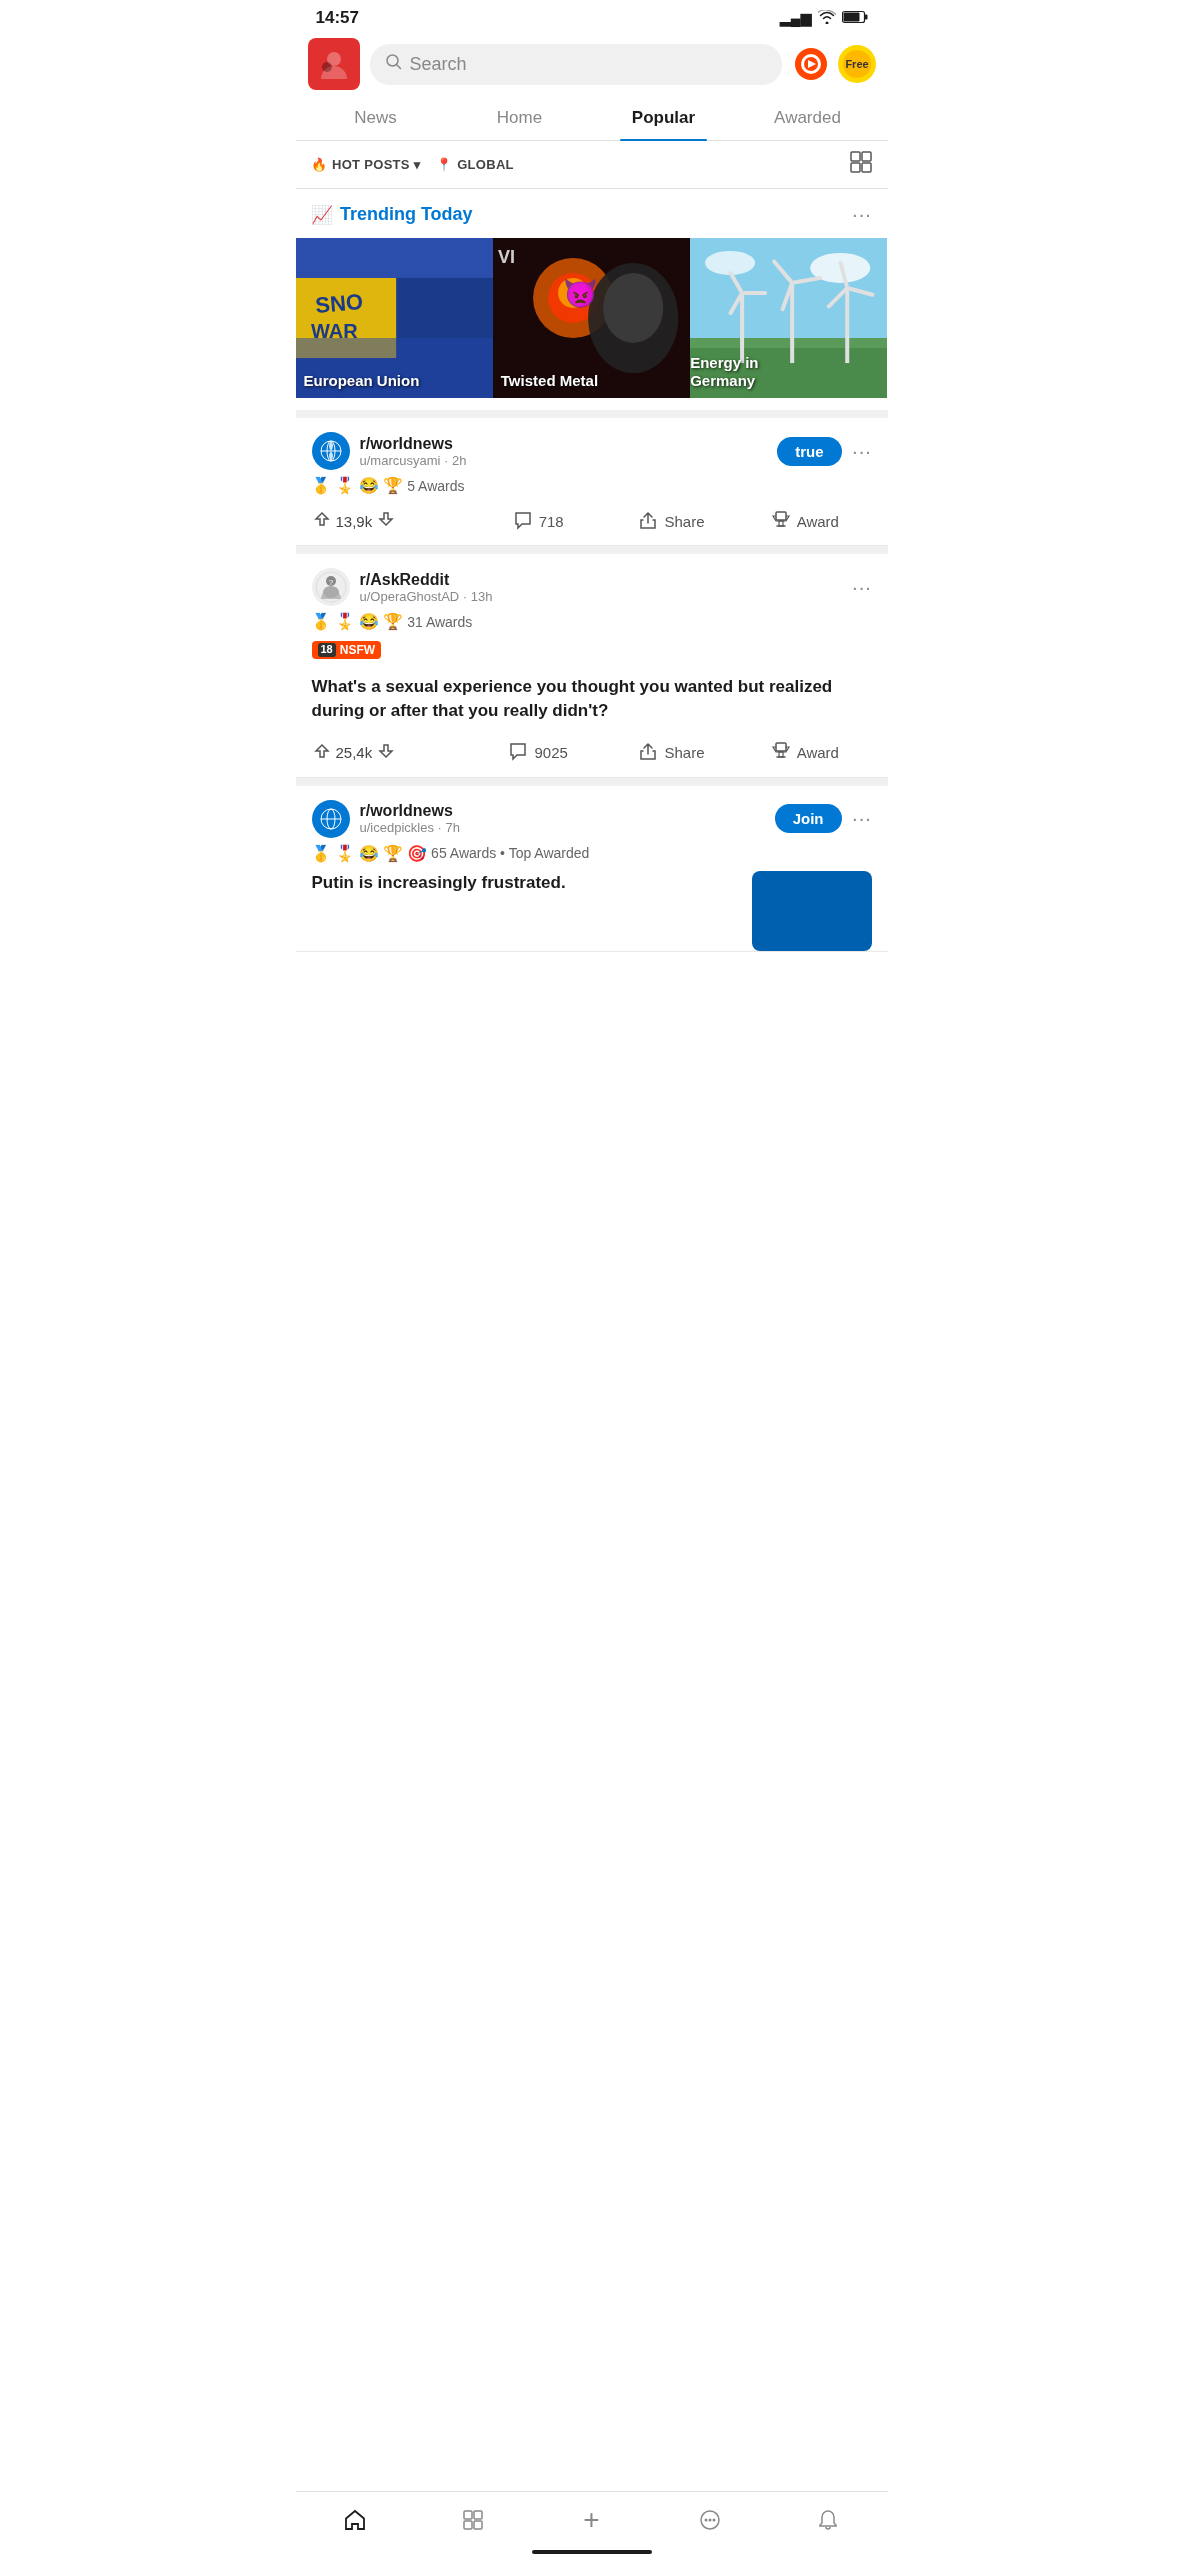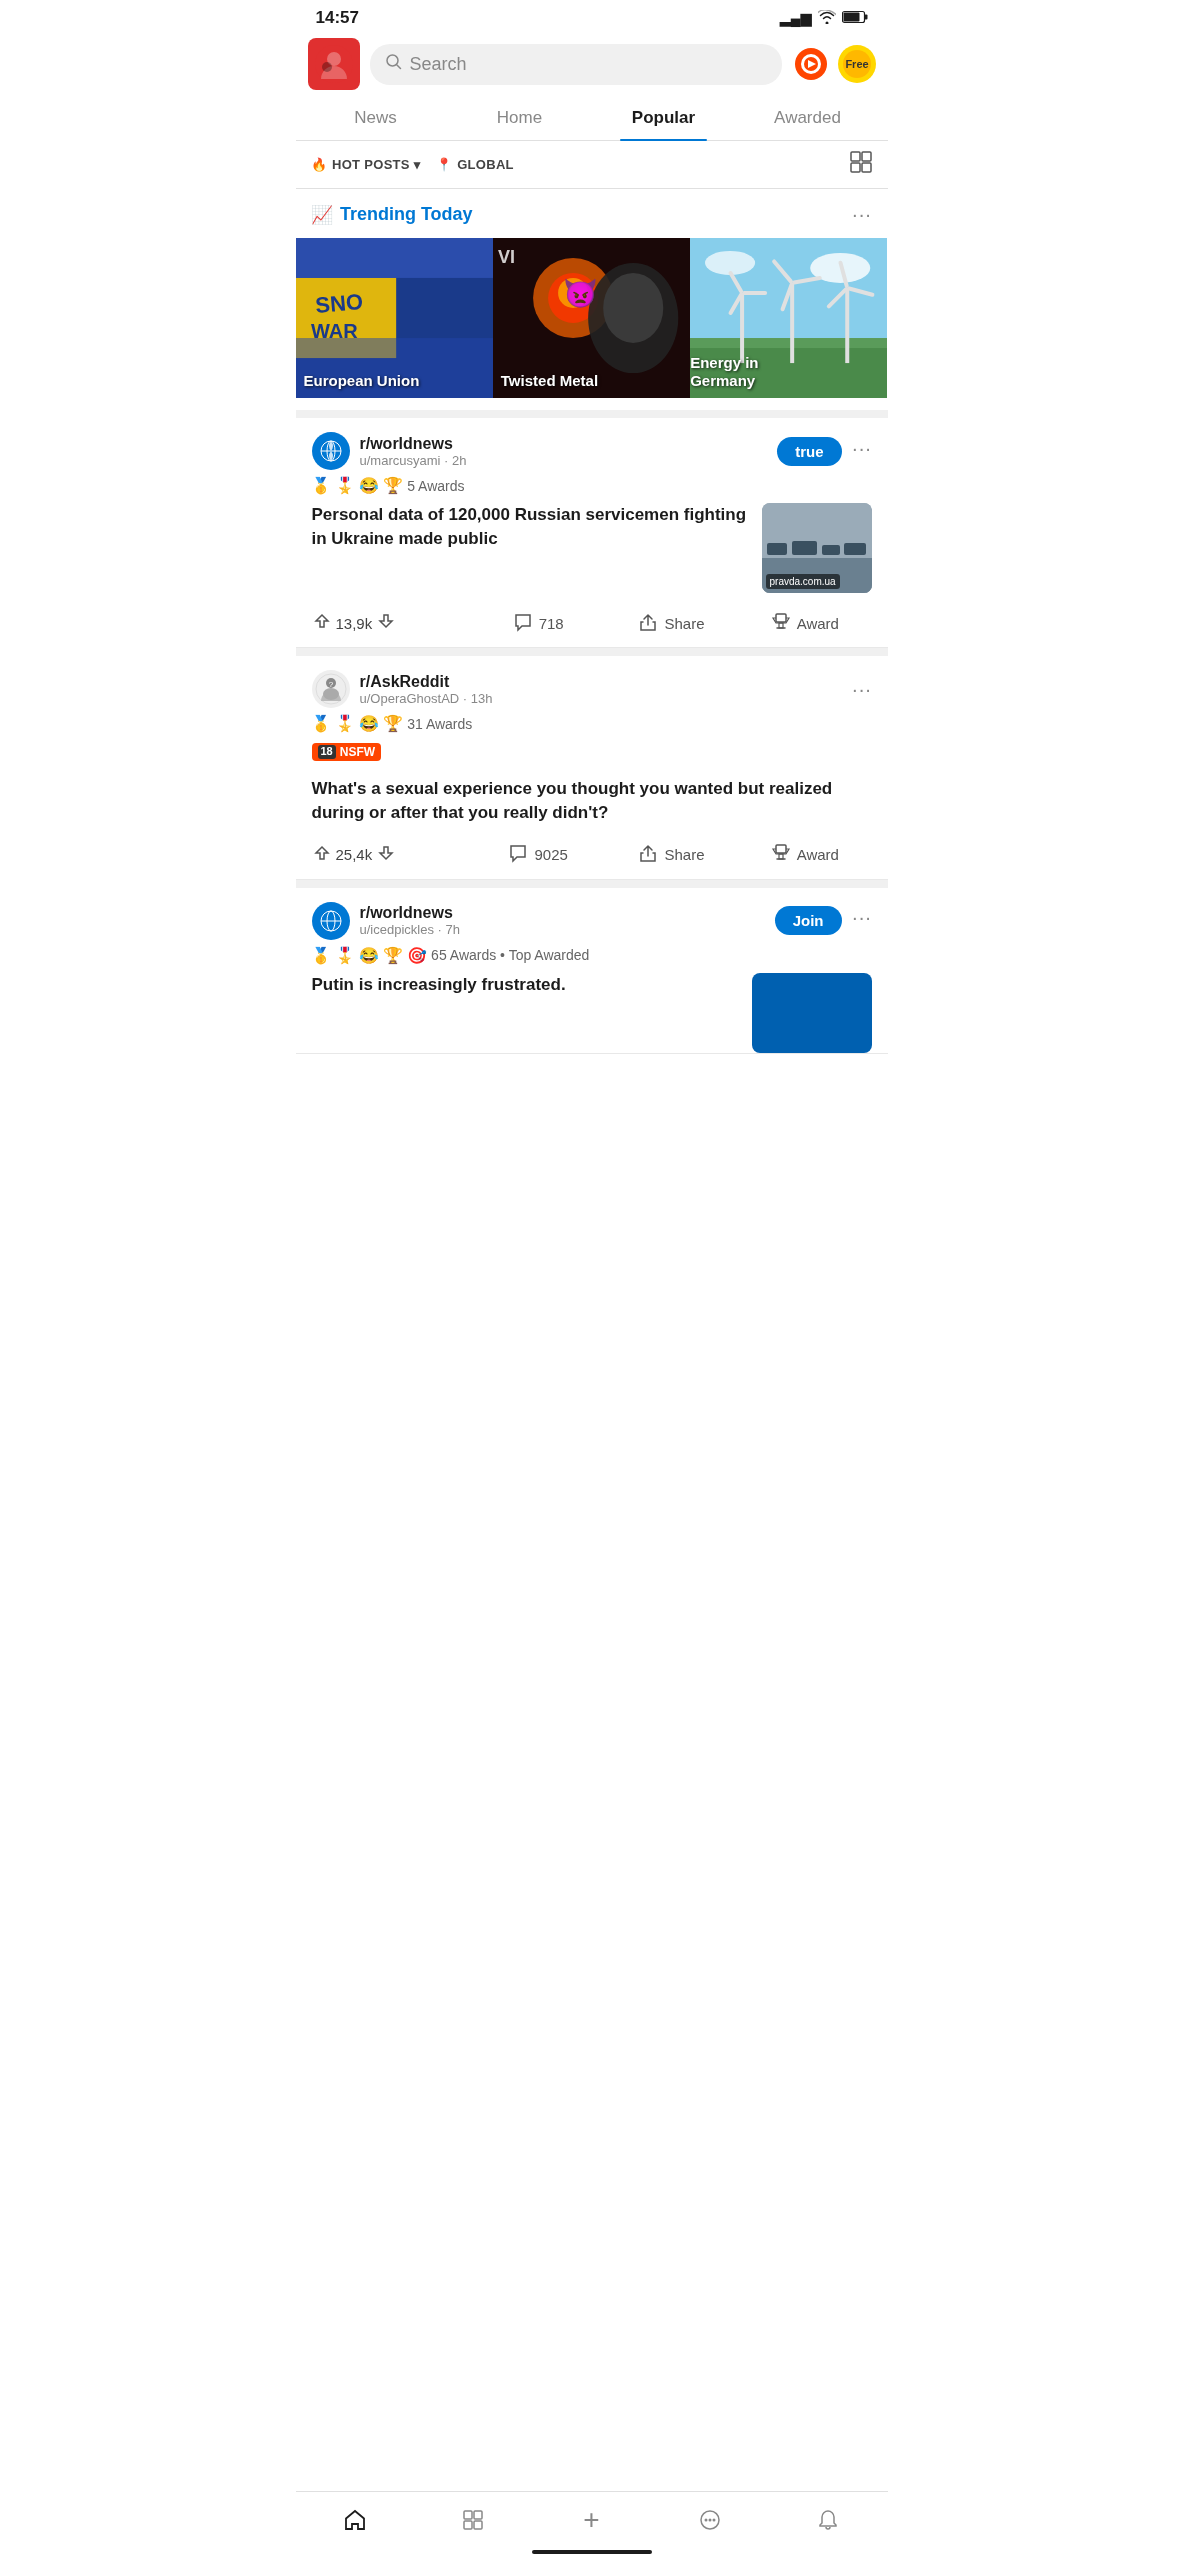--- a/index.html
+++ b/index.html
@@ -237,20 +237,21 @@
       font-weight: 700;
       font-size: 16px;
       color: #1c1c1c;
     }
     .post-author {
       font-size: 13px;
       color: #888;
     }
     .post-header-right {
       display: flex;
+      align-items: center;
       gap: 10px;
     }
     .join-btn {
       background: #0078d4;
       color: white;
       border: none;
       border-radius: 20px;
       padding: 6px 18px;
       font-size: 15px;
       font-weight: 600;
@@ -658,37 +659,20 @@
         <span class="more-btn">···</span>
       </div>
     </div>
     <div class="awards-row">
       <span class="award-emoji">🥇</span>
       <span class="award-emoji">🎖️</span>
       <span class="award-emoji">😂</span>
       <span class="award-emoji">🏆</span>
       <span>5 Awards</span>
     </div>
-    <div class="post-content">
-      <span class="post-title">Personal data of 120,000 Russian servicemen fighting in Ukraine made public</span>
-      <div class="post-thumbnail">
-        <div class="post-thumbnail-img">
-          <svg width="110" height="90" viewBox="0 0 110 90">
-            <rect width="110" height="90" fill="#9aabb8"></rect>
-            <rect y="55" width="110" height="35" fill="#6a8090"></rect>
-
-            <rect x="5" y="40" width="20" height="12" rx="2" fill="#3a5060"></rect>
-            <rect x="30" y="38" width="25" height="14" rx="2" fill="#3a5060"></rect>
-            <rect x="60" y="42" width="18" height="10" rx="2" fill="#3a5060"></rect>
-            <rect x="82" y="40" width="22" height="12" rx="2" fill="#3a5060"></rect>
-          </svg>
-        </div>
-        <div class="thumbnail-source">pravda.com.ua</div>
-      </div>
-    </div>
     <div class="action-bar">
       <div class="vote-group">
         <span>
           <svg width="20" height="20" viewBox="0 0 20 20" fill="none">
             <path d="M10 4L4 10h4v6h4v-6h4L10 4z" stroke="#555" stroke-width="1.5" fill="none"></path>
           </svg>
         </span>
         <span class="vote-count">13,9k</span>
         <span>
           <svg width="20" height="20" viewBox="0 0 20 20" fill="none">

